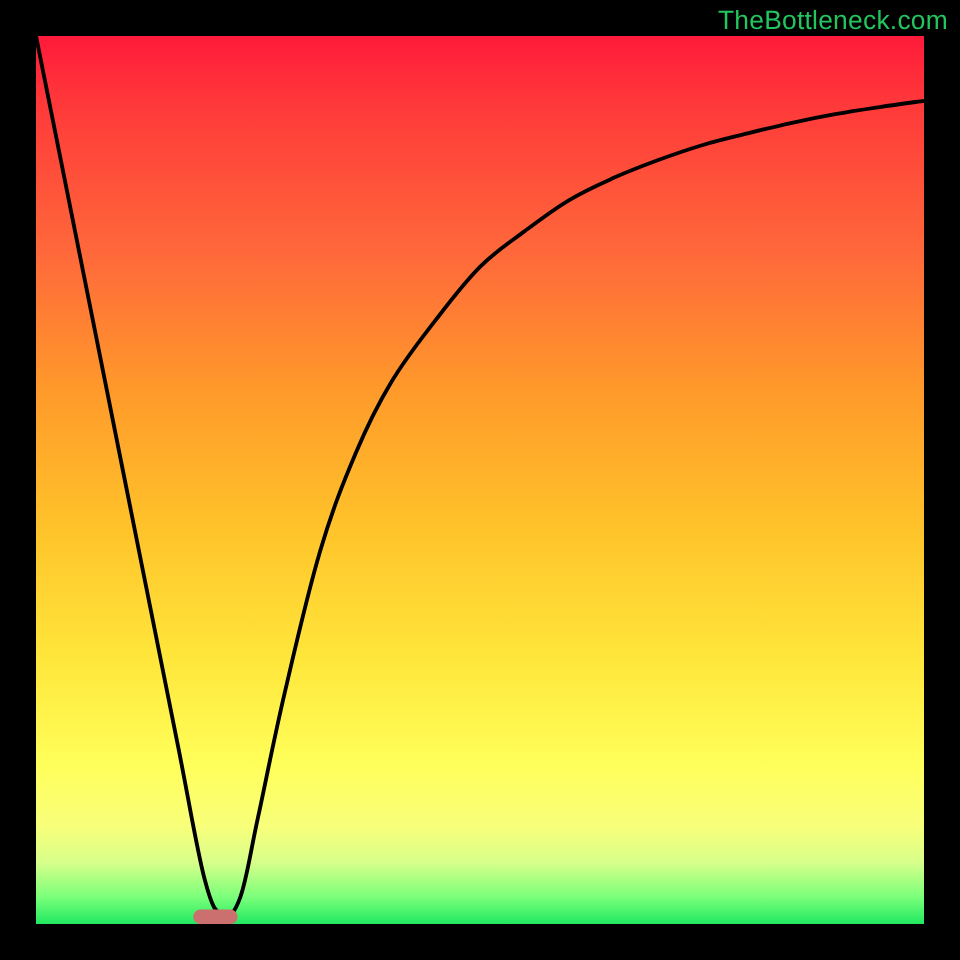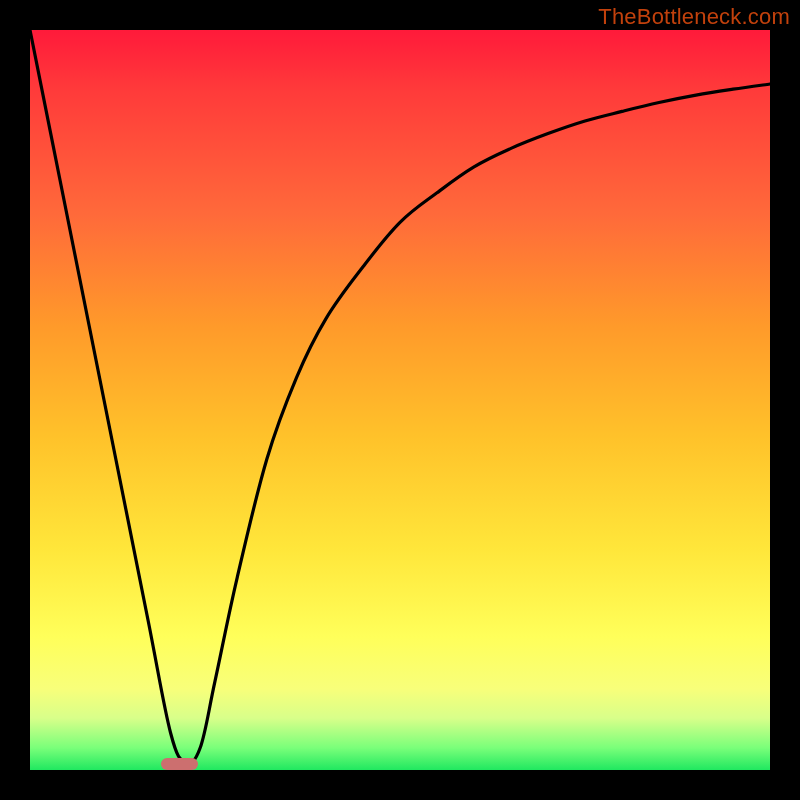--- a/index.html
+++ b/index.html
@@ -40,21 +40,21 @@
   }
   .marker {
     position: absolute;
     background: #cc6f6f;
     border-radius: 6px;
   }
   .watermark {
     position: absolute;
     top: 4px;
     right: 10px;
-    color: #c2410c;
+    color: #22c55e;
     font-size: 22px;
     font-weight: 500;
     letter-spacing: 0.2px;
     user-select: none;
   }
   svg.curve {
     position: absolute;
     left: 0;
     top: 0;
     width: 740px;

